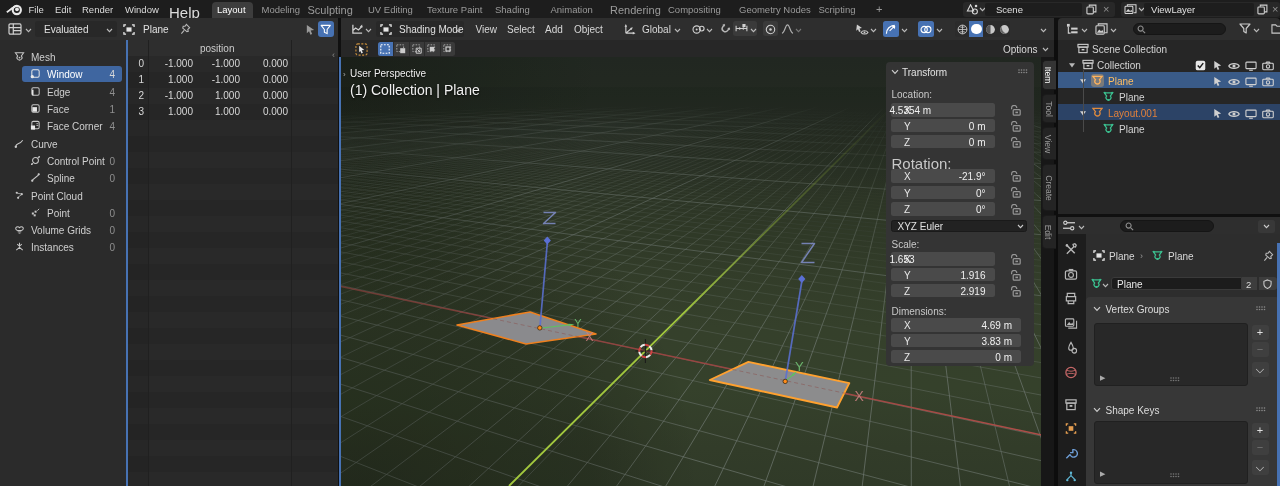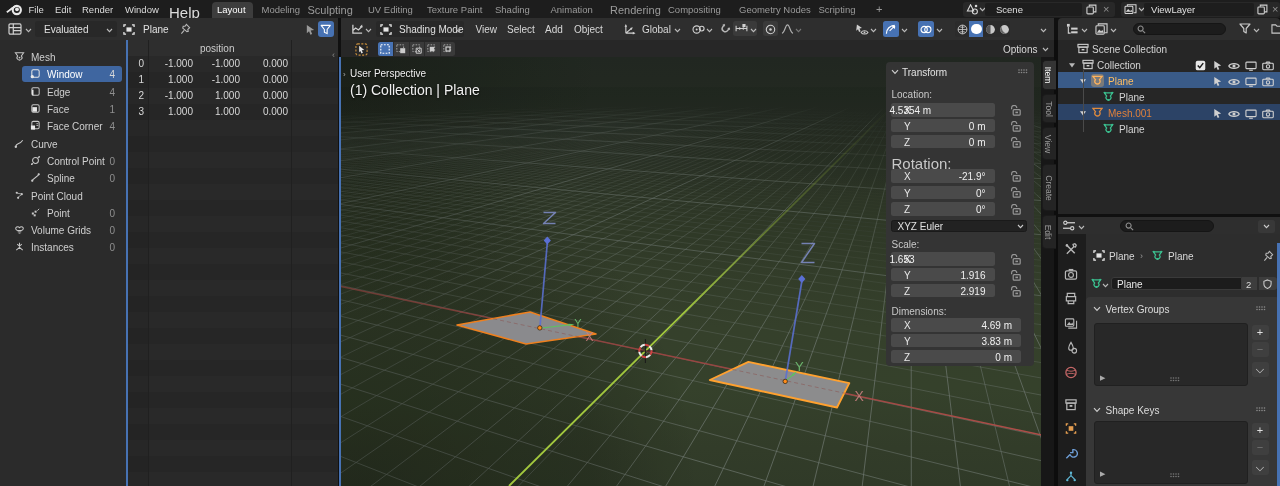--- a/index.html
+++ b/index.html
@@ -2463,21 +2463,21 @@
     <circle cx="6" cy="9.8" r="1.1" fill="#3bbf8f"></circle>
   </svg>
 <div class="abs" style="left:1119px;top:91.5px;font-size:10px;color:#d4d4d4">Plane</div>
 <div class="abs" style="left:1057.5px;top:104px;width:222.5px;height:16px;background:#2c4366"></div>
 <svg class="abs" style="left:1079px;top:109px" width="8" height="8" viewBox="0 0 8 8">
     <path d="M1 2.2 L7 2.2 L4 6.5 Z" fill="#cfcfcf"></path>
   </svg>
 <svg class="abs" style="left:1092px;top:107px" width="11" height="10" viewBox="0 0 12 11">
 <path d="M1 1.5 H11 L8.2 5.2 C9.2 6.3 9.1 8 8 9 C6.9 10 5.1 10 4 9 C2.9 8 2.8 6.3 3.8 5.2 Z" fill="none" stroke="#e08b3d" stroke-width="1.4"></path>
   </svg>
-<div class="abs" style="left:1108px;top:107.5px;font-size:10px;color:#e0813b">Mesh.001</div>
+<div class="abs" style="left:1108px;top:107.5px;font-size:10px;color:#e0813b">Layout.001</div>
 <svg class="abs" style="left:1212px;top:108px" width="11" height="11" viewBox="0 0 12 12">
 <path d="M2.5 1 L10 6 L6.5 6.7 L8 10.2 L6.2 11 L4.8 7.5 L2.5 9.5 Z" fill="#d0d0d0"></path>
   </svg>
 <svg class="abs" style="left:1228px;top:108.5px" width="12" height="10" viewBox="0 0 13 10">
 <path d="M0.8 5 C2.6 1.6 10.4 1.6 12.2 5 C10.4 8.4 2.6 8.4 0.8 5 Z" fill="none" stroke="#d0d0d0" stroke-width="1.2"></path>
 <circle cx="6.5" cy="5" r="1.7" fill="#d0d0d0"></circle>
   </svg>
 <svg class="abs" style="left:1245px;top:108.5px" width="12" height="10" viewBox="0 0 13 10">
 <rect x="1" y="0.8" width="11" height="7" rx="0.8" fill="none" stroke="#d0d0d0" stroke-width="1.2"></rect>
 <path d="M4.5 9.6 H8.5" stroke="#d0d0d0" stroke-width="1.2"></path>

